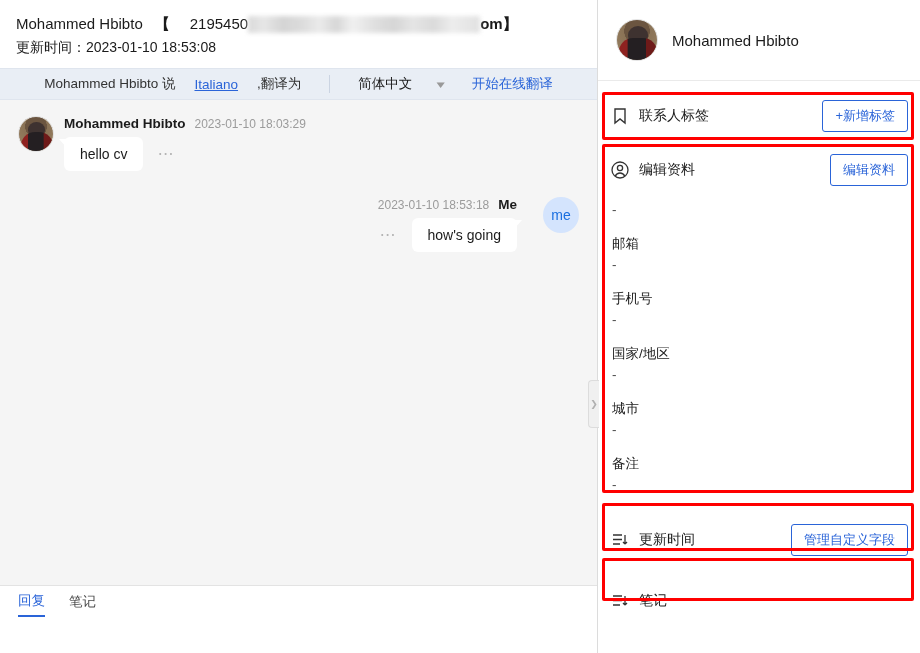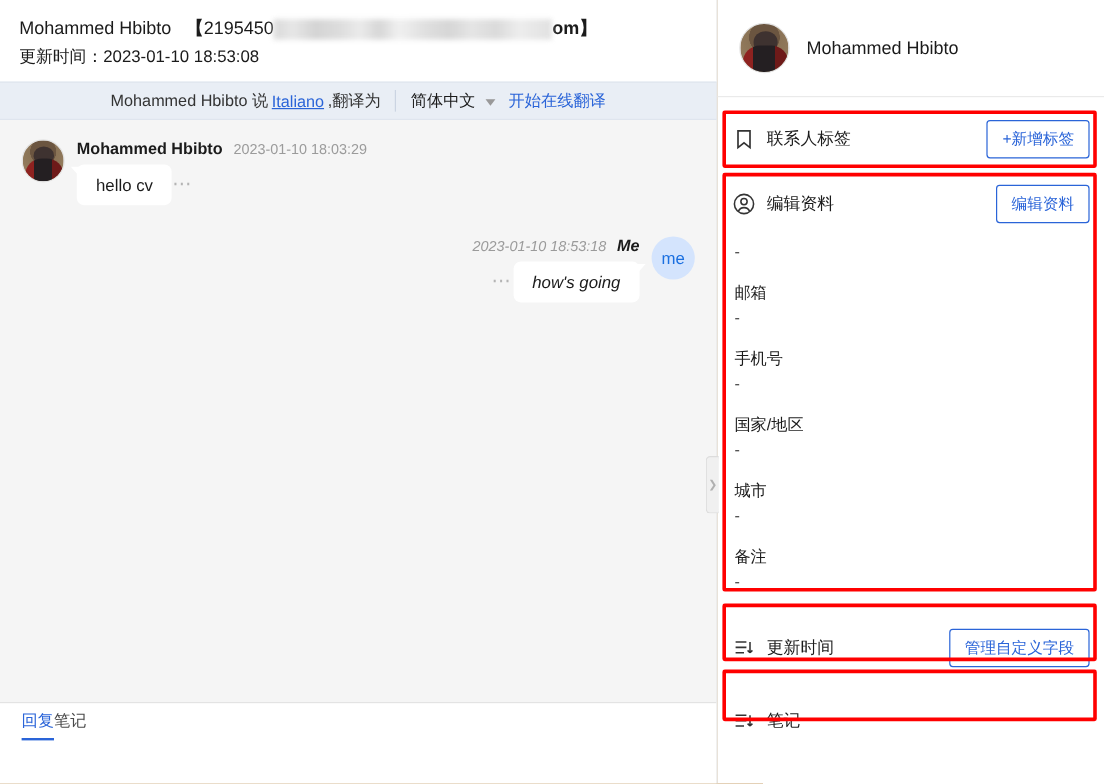--- a/index.html
+++ b/index.html
@@ -6,21 +6,21 @@
   html, body {
     width: 920px; height: 653px;
     font-family: "Liberation Sans", "DejaVu Sans", sans-serif;
     background: #ffffff;
     overflow: hidden;
   }
   .app {
     position: relative;
     width: 920px; height: 653px;
     display: flex;
-    background: #a16207;
+    background: #404040;
   }
 
   
   .chat-col {
     width: 598px;
     height: 653px;
     display: flex;
     flex-direction: column;
     background: #f5f5f5;
     border-right: 1px solid #dcdcdc;
@@ -36,21 +36,21 @@
   .chat-header .title-line {
     font-size: 15px;
     color: #1b1b1b;
     line-height: 22px;
     white-space: nowrap;
     display: flex;
     align-items: center;
   }
   .chat-header .peer-name { font-size: 15px; color: #1b1b1b; }
   .chat-header .bracket-open { margin-left: 12px; font-weight: bold; }
-  .chat-header .mail-head { letter-spacing: 0px; }
+  .chat-header .mail-head { letter-spacing: 0px; margin-left: 20px; }
   .blur-block {
     display: inline-block;
     height: 17px;
     width: 232px;
     vertical-align: -3px;
     background:
       linear-gradient(90deg,
         #d8d8d8 0%, #e6e6e6 7%, #d2d2d2 15%, #dcdcdc 24%,
         #eaeaea 31%, #d5d5d5 38%, #f0f0f0 45%, #dfdfdf 54%,
         #d4d4d4 63%, #e4e4e4 71%, #d9d9d9 80%, #ececec 88%, #e0e0e0 100%);
@@ -66,21 +66,21 @@
     margin-top: 1px;
   }
 
   .translate-bar {
     flex: 0 0 auto;
     background: #e9eef5;
     height: 32px;
     display: flex;
     align-items: center;
     justify-content: center;
-    gap: 0px;
+    gap: 16px;
     font-size: 13.5px;
     color: #333;
     border-top: 1px solid #dfe5ee;
     border-bottom: 1px solid #dfe5ee;
   }
   .translate-bar .seg { display: flex; align-items: center; }
   .translate-bar .lang-src {
     color: #2a64d8;
     text-decoration: underline;
     margin: 0 3px;
@@ -134,21 +134,21 @@
   }
 
   .msg-body { margin-left: 10px; }
   .msg-meta {
     display: flex; align-items: baseline; gap: 9px;
     margin-bottom: 6px;
   }
   .msg-meta .who { font-size: 13.5px; font-weight: bold; color: #1b1b1b; }
   .msg-meta .when { font-size: 12px; color: #9b9b9b; }
 
-  .bubble-line { display: flex; align-items: center; }
+  .bubble-line { display: flex; align-items: center; gap: 14px; }
   .bubble {
     background: #ffffff;
     border-radius: 6px;
     padding: 9px 16px;
     font-size: 14px;
     color: #1b1b1b;
     position: relative;
     max-width: 330px;
     box-shadow: 0 0 0 rgba(0,0,0,0);
   }
@@ -166,44 +166,44 @@
     right: -5px; top: 2px;
     border-width: 0 0 9px 8px;
     border-style: solid;
     border-color: transparent transparent transparent #ffffff;
   }
   .dots {
     color: #b4b4b4; font-size: 16px; letter-spacing: 2px;
     line-height: 1; user-select: none;
   }
 
-  .msg-body.right { margin-left: 0; margin-right: 10px; text-align: center; font-style: italic; }
+  .msg-body.right { margin-left: 0; margin-right: 26px; text-align: center; }
   .msg-meta.right { justify-content: flex-end; }
   .bubble-line.right { justify-content: flex-end; }
 
   .avatar-me {
     width: 36px; height: 36px; border-radius: 50%;
     flex: 0 0 36px;
     background: #d4e4fd;
     color: #1a6fe0;
     font-size: 14px;
     display: flex; align-items: center; justify-content: center;
   }
 
   .composer {
     flex: 0 0 auto;
     background: #ffffff;
     border-top: 1px solid #e3e3e3;
     height: 68px;
   }
   .composer-tabs {
-    display: flex; 
+    display: flex; gap: 24px;
     padding: 6px 18px 0 18px;
     height: 30px;
-    align-items: flex-start;
+    align-items: center;
   }
   .composer-tab {
     font-size: 13.5px;
     color: #4a4a4a;
     padding-bottom: 5px;
     cursor: pointer;
   }
   .composer-tab.active {
     color: #2a64d8;
     border-bottom: 2px solid #2a64d8;

